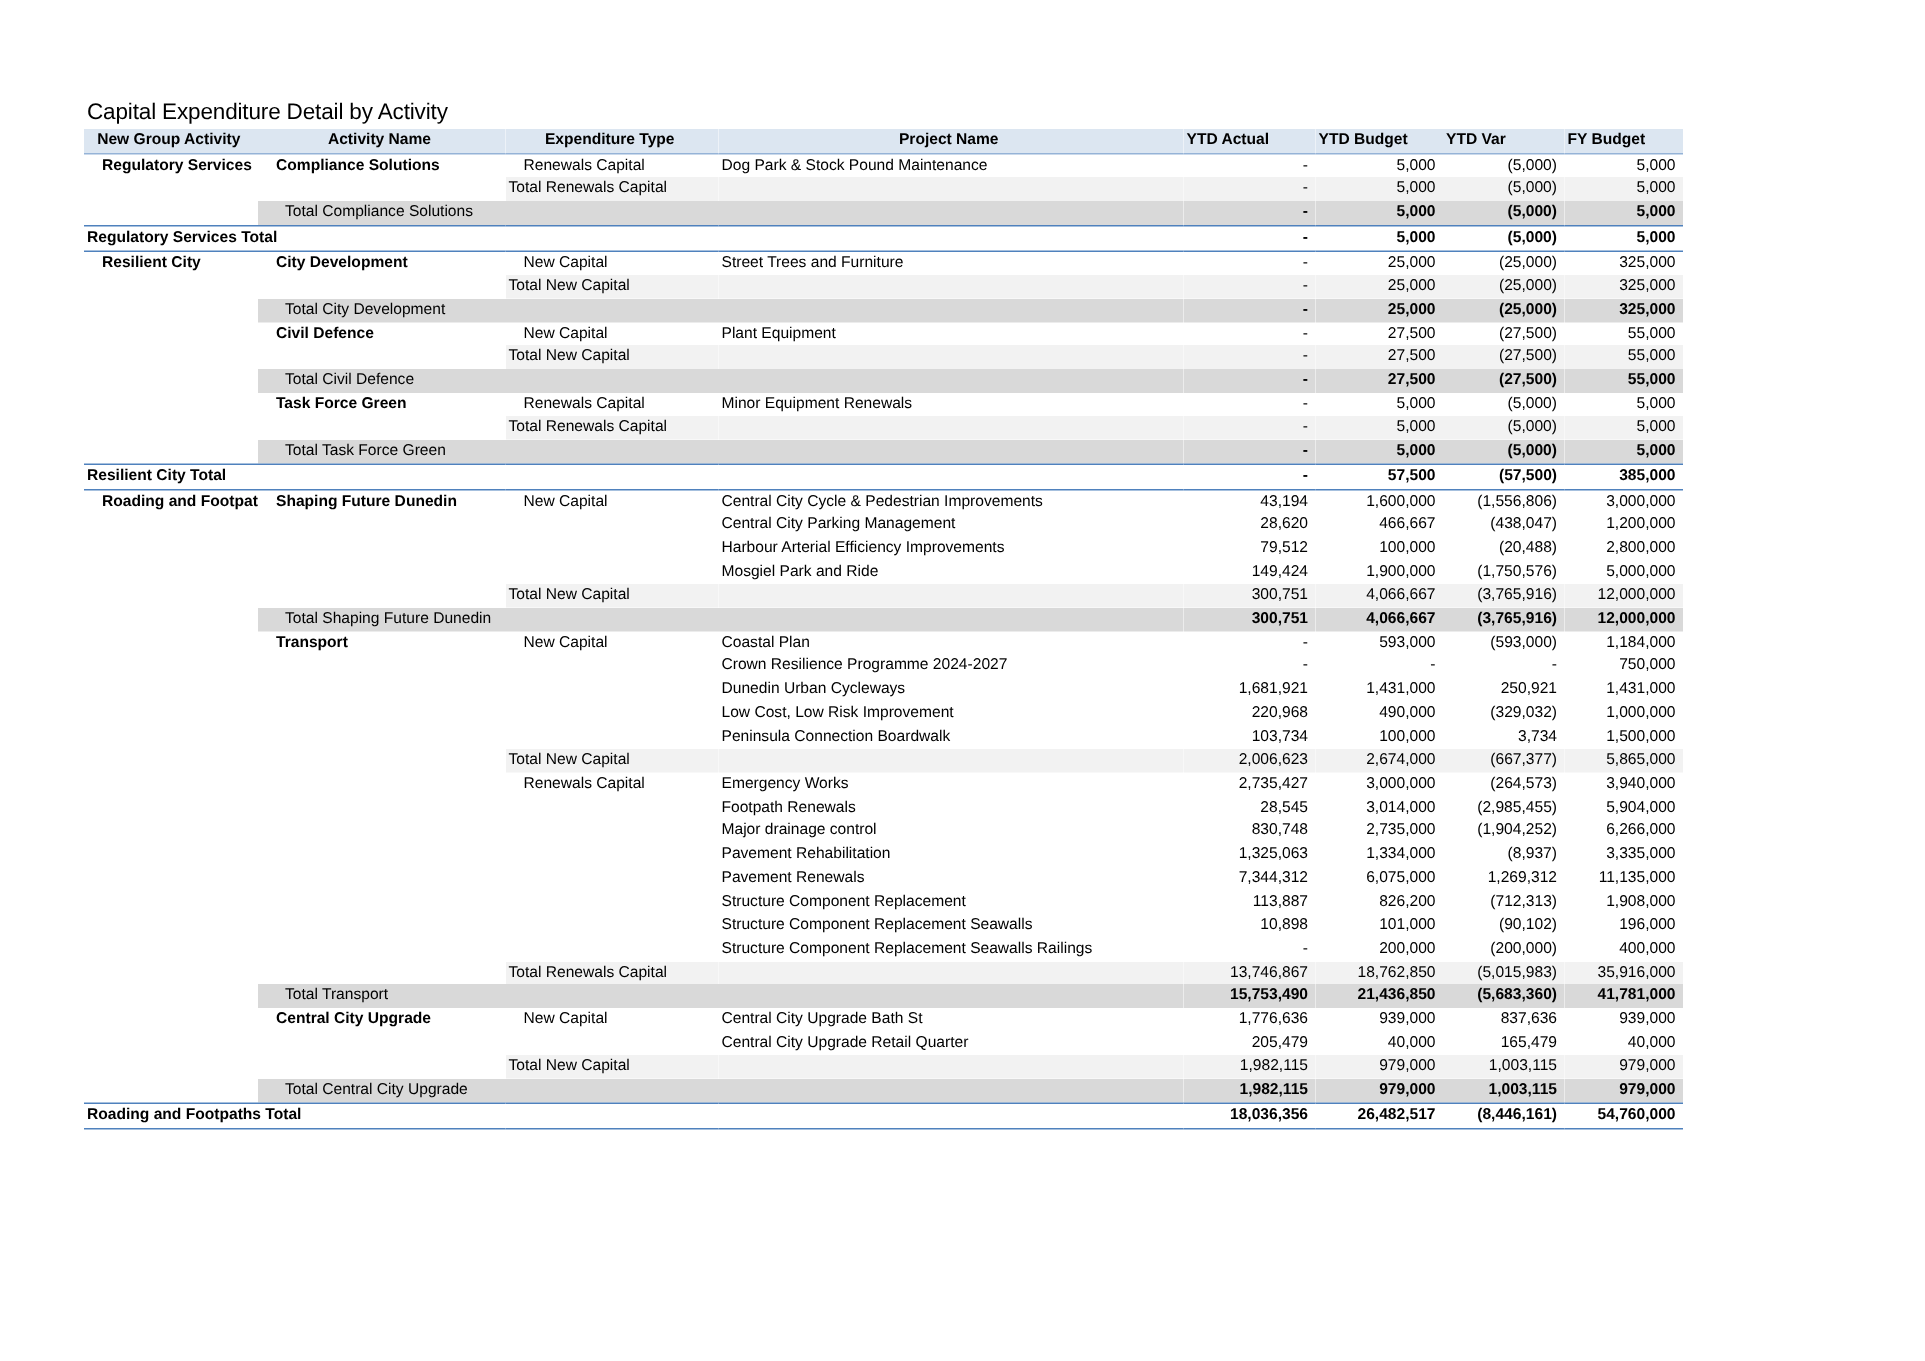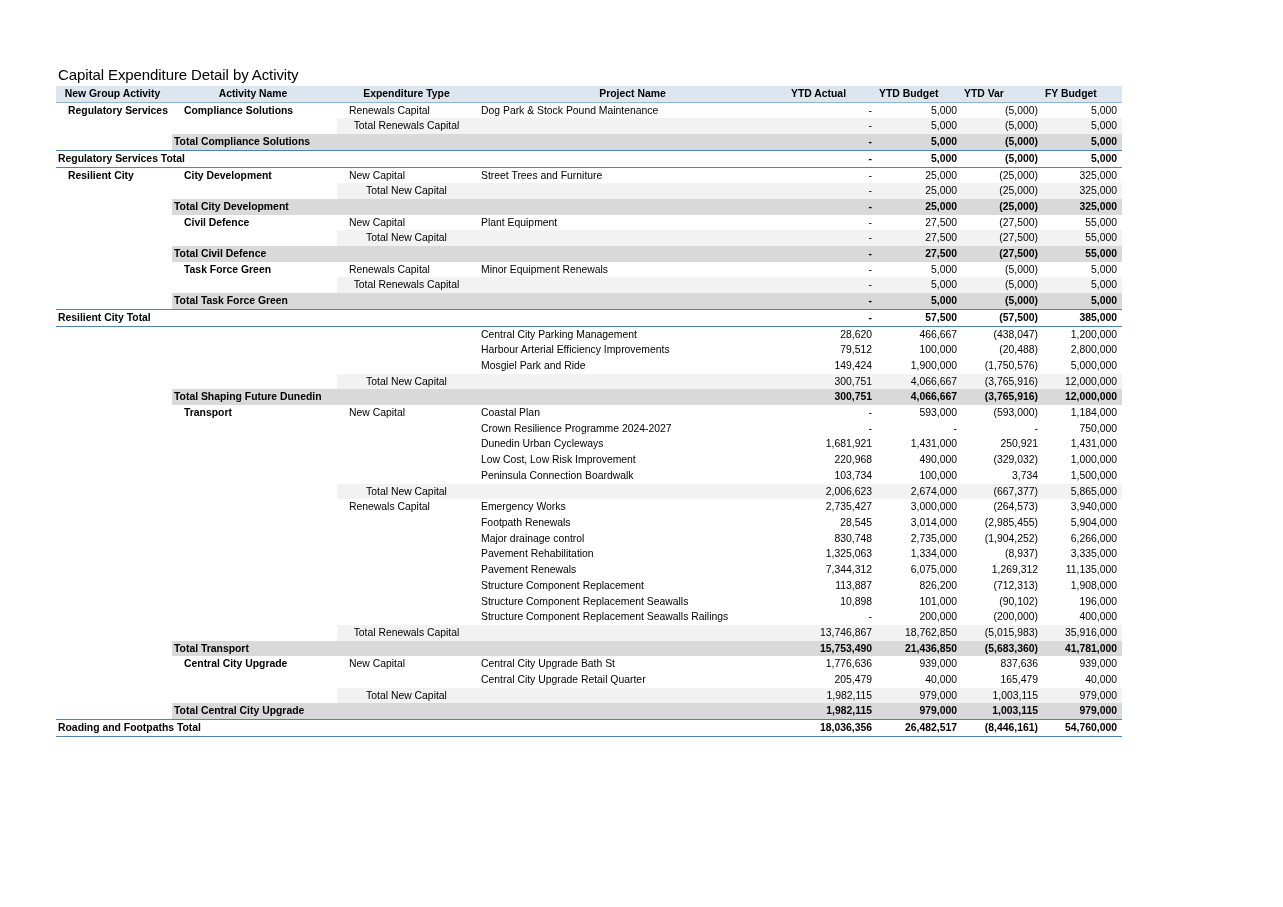--- a/index.html
+++ b/index.html
@@ -9,23 +9,23 @@
   .title { font-weight:normal; font-size:15px; line-height:22px; margin:0; padding-left:2px; letter-spacing:-0.1px; }
   table { border-collapse:collapse; width:1046px; table-layout:fixed; font-size:10.4px; }
   td, th { padding:0 5px 0 2px; height:15.7px; line-height:15.7px; white-space:nowrap; overflow:hidden; }
   th { background:#dce6f1; font-weight:bold; text-align:center; border-bottom:1px solid #95b3d7; }
   th.num { text-align:left; }
   td.num { text-align:right; }
   td.c0 { padding-left:12px; font-weight:bold; }
   td.c1 { padding-left:12px; font-weight:bold; }
   td.c2 { padding-left:12px; }
   tr.sub td.shade { background:#f2f2f2; }
-  tr.sub td.c2s { padding-left:2px;text-align:center; }
+  tr.sub td.c2s { padding-left:2px; }
   tr.act td.shade { background:#d9d9d9; font-weight:bold; }
-  tr.act td.c1s { padding-left:2px; font-weight:bold;margin-top:28px; }
+  tr.act td.c1s { padding-left:18px; font-weight:normal;margin-top:28px; }
   tr.grp td { font-weight:bold; border-top:1.5px solid #4f81bd; border-bottom:1.5px solid #4f81bd; }
   tr.grp td.g { padding-left:2px; }
 </style>
 </head>
 <body>
 
 <div class="report">
   <div class="title">Capital Expenditure Detail by Activity</div>
   <table>
     <colgroup>
@@ -171,20 +171,30 @@
           <td class="shade num">5,000</td>
         </tr>
         <tr class="grp">
           <td class="g" colspan="4">Resilient City Total</td>
           <td class="num">-</td>
           <td class="num">57,500</td>
           <td class="num">(57,500)</td>
           <td class="num">385,000</td>
         </tr>
         <tr class="detail">
+          <td class="c0">Roading and Footpat</td>
+          <td class="c1">Shaping Future Dunedin</td>
+          <td class="c2">New Capital</td>
+          <td>Central City Cycle &amp; Pedestrian Improvements</td>
+          <td class="num">43,194</td>
+          <td class="num">1,600,000</td>
+          <td class="num">(1,556,806)</td>
+          <td class="num">3,000,000</td>
+        </tr>
+        <tr class="detail">
           <td class="c0"></td>
           <td class="c1"></td>
           <td class="c2"></td>
           <td>Central City Parking Management</td>
           <td class="num">28,620</td>
           <td class="num">466,667</td>
           <td class="num">(438,047)</td>
           <td class="num">1,200,000</td>
         </tr>
         <tr class="detail">

